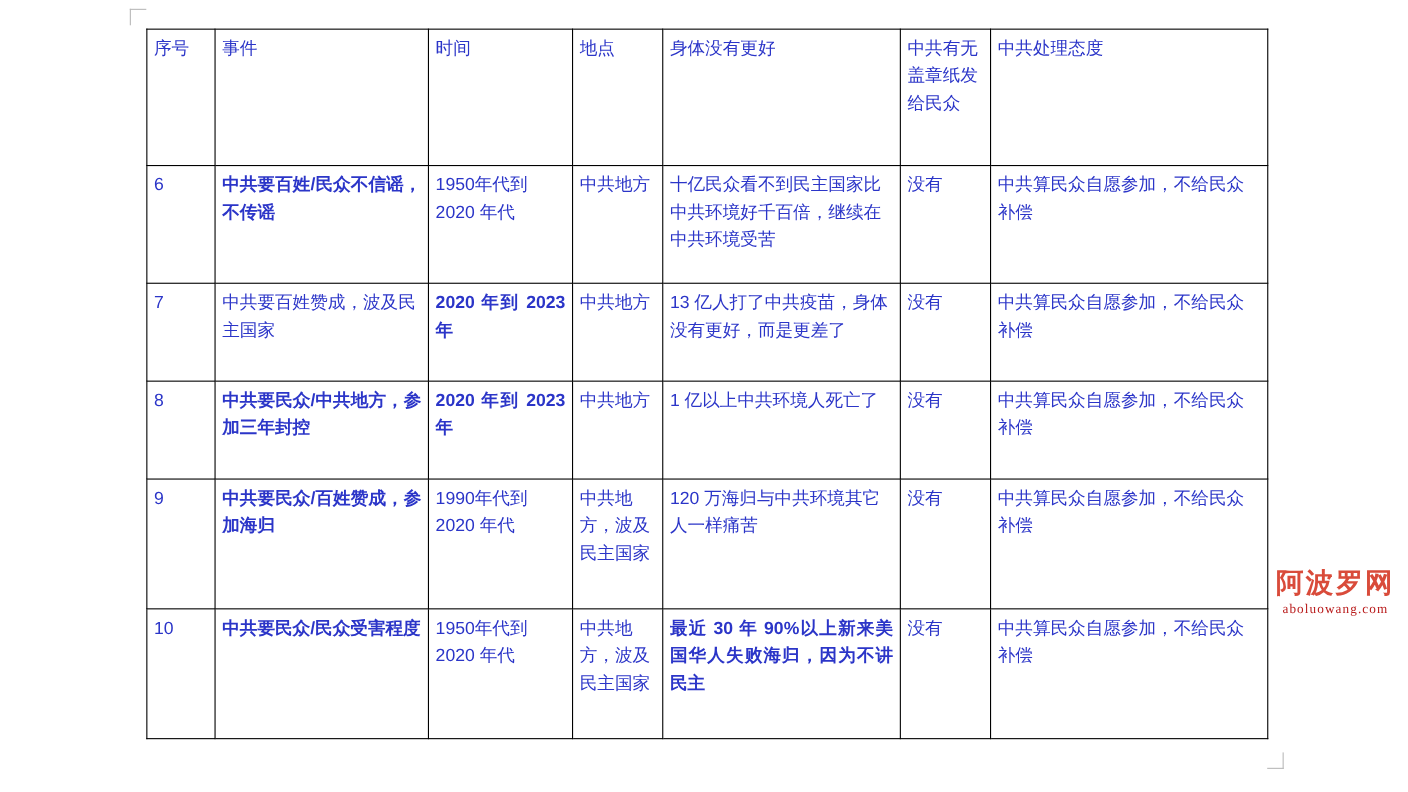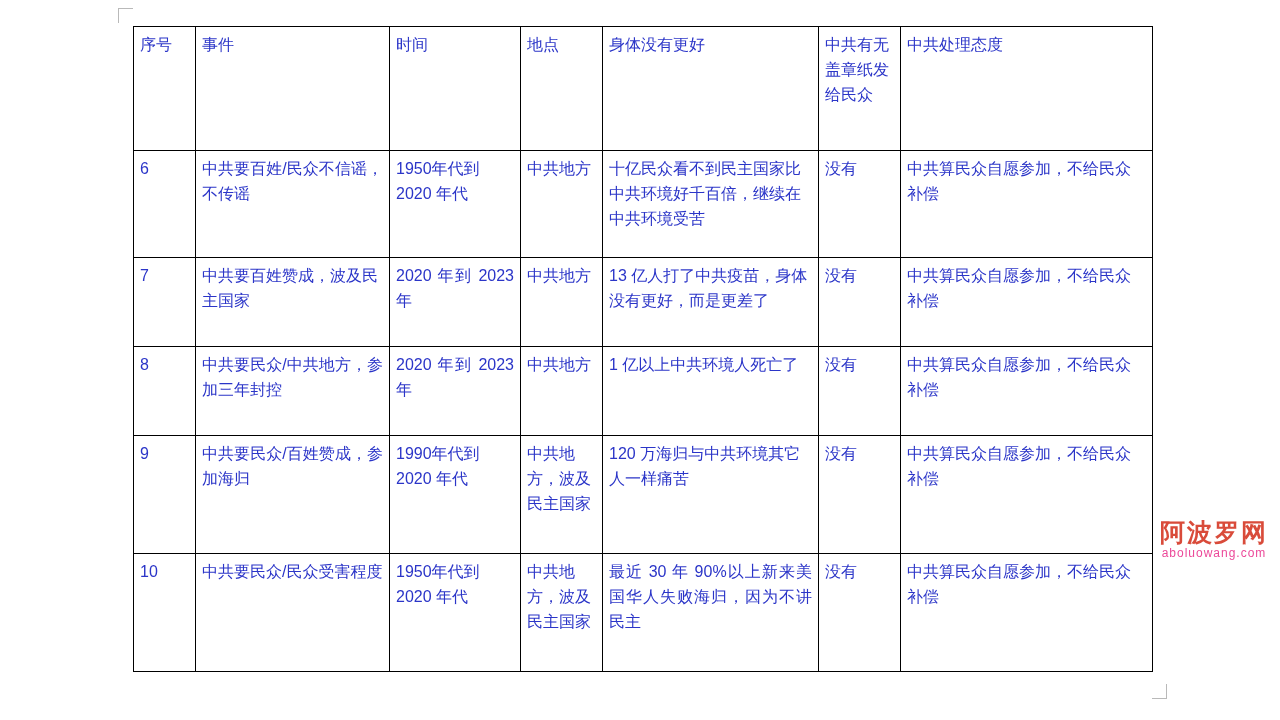--- a/index.html
+++ b/index.html
@@ -64,40 +64,41 @@
   col.w-event { width: 194px; }
   col.w-time  { width: 131px; }
   col.w-place { width: 82px; }
   col.w-harm  { width: 216px; }
   col.w-paper { width: 82px; }
   col.w-att   { width: 252px; }
 
   td.justify {
     text-align: justify;
     text-align-last: left;
+    font-weight: bold;
   }
   .watermark {
     position: absolute;
     right: 12px;
     bottom: 8px;
     text-align: center;
     user-select: none;
   }
   .watermark .wm-main {
-    font-family: Liberation Sans, sans-serif;
+    font-family: Liberation Mono, monospace;
     font-size: 25px;
     font-weight: bold;
     color: #d94b3a;
     letter-spacing: 2px;
     line-height: 28px;
   }
   .watermark .wm-sub {
-    font-family: Liberation Sans, sans-serif;
+    font-family: Liberation Serif, serif;
     font-size: 12px;
-    color: #ec4899;
+    color: #b91c1c;
     letter-spacing: 1px;
     line-height: 14px;
   }
 </style>
 </head>
 <body>
 
 <div class="page">
 
   <div class="crop-mark crop-tl"></div>

